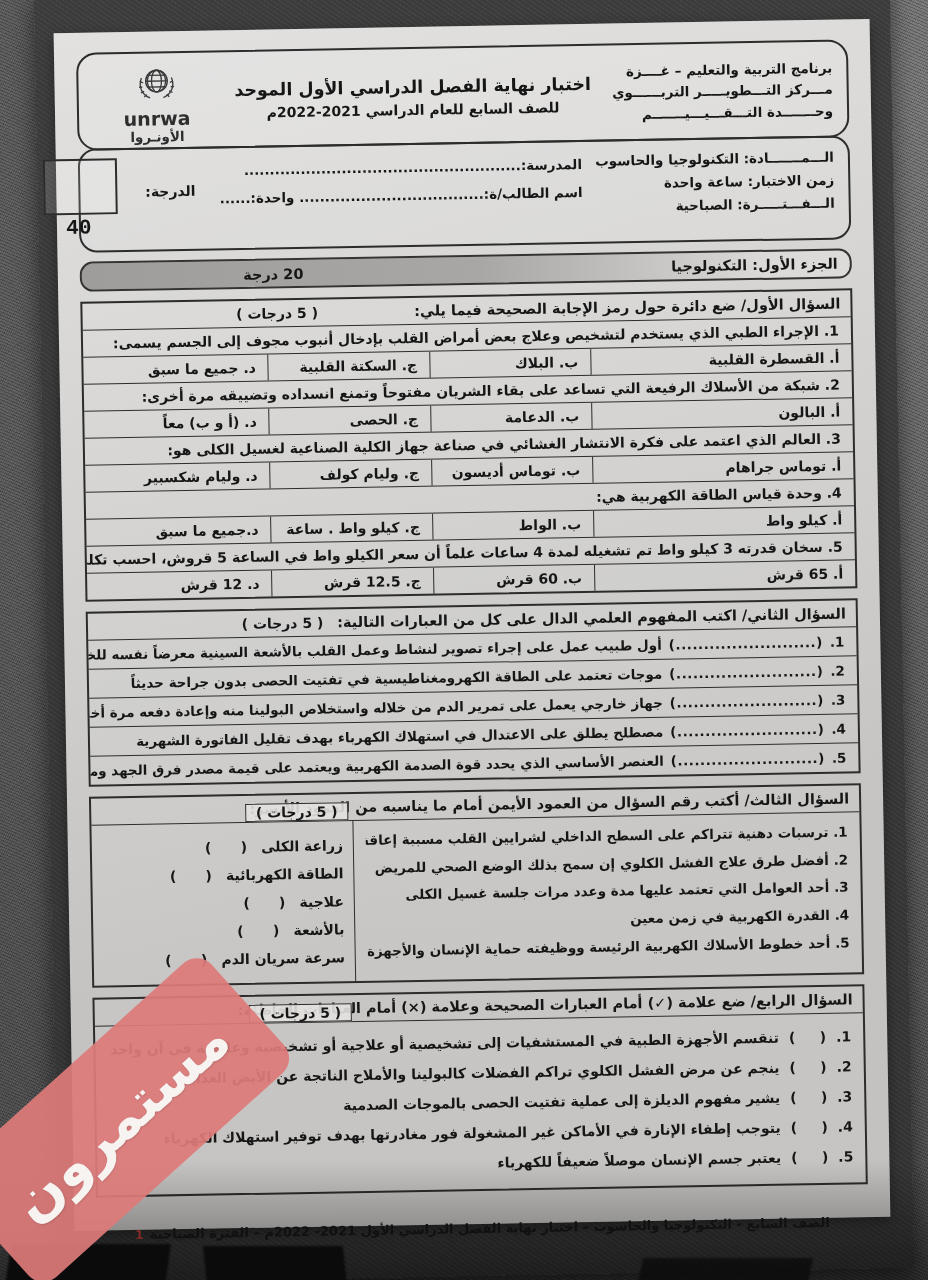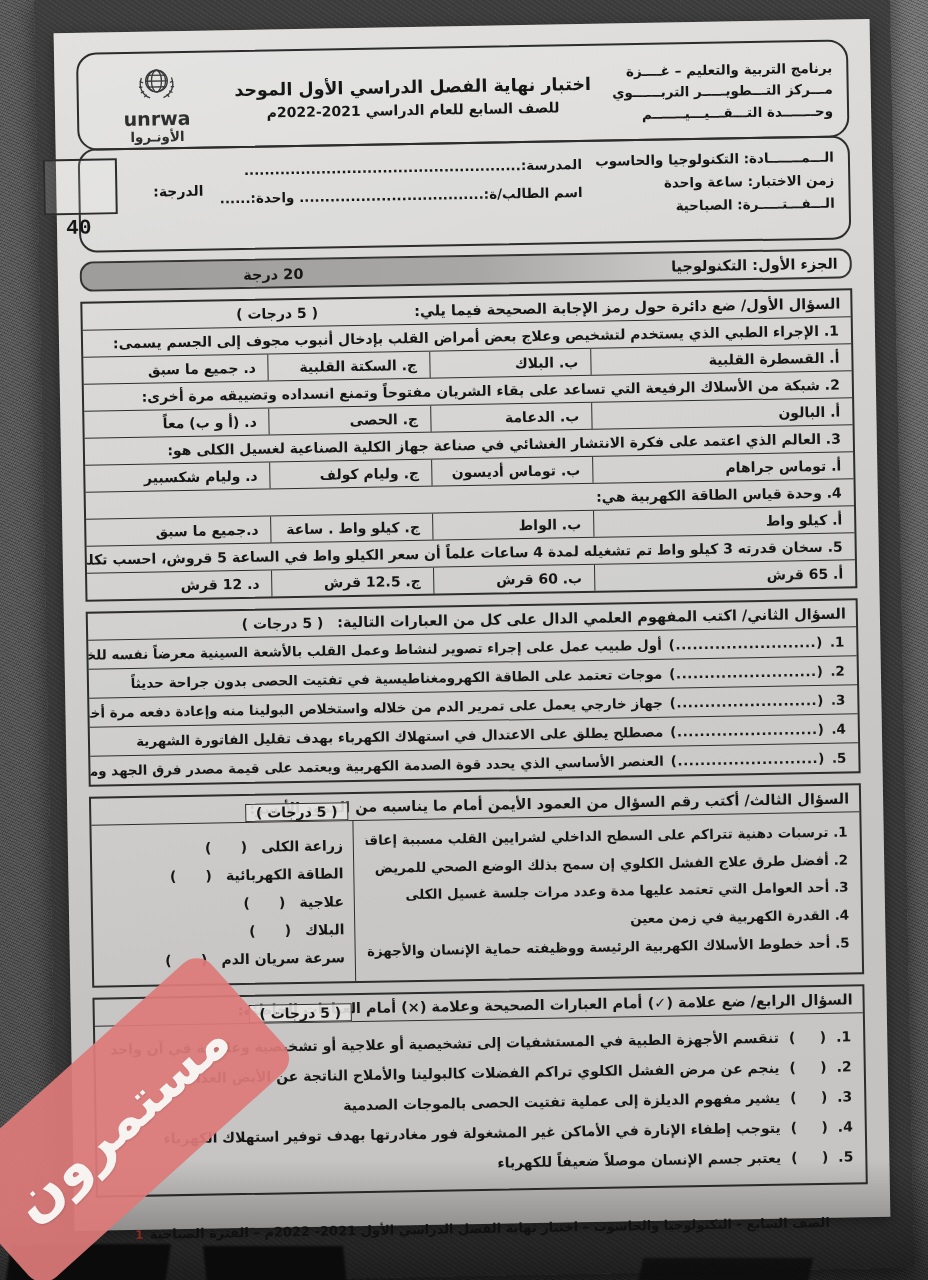--- a/index.html
+++ b/index.html
@@ -54,21 +54,21 @@
   .logo{display:flex;flex-direction:column;align-items:center;line-height:1.05;color:#2e2e2e;}
   .logo svg{width:50px;height:50px;}
   .logo-latin{font-size:19px;letter-spacing:0px;direction:ltr;}
   .logo-ar{font-size:13.5px;}
   .meta-line{font-size:13.5px;line-height:1.7;white-space:nowrap;}
   .fill-wrap{padding-right:14px;font-size:13.5px;line-height:2.1;}
   .fill-line{white-space:nowrap;overflow:hidden;}
   .dots{letter-spacing:1px;}
   .score{position:relative;height:84px;}
   .score-box{position:absolute;left:4px;top:0;width:74px;height:56px;border:2px solid #2c2c2c;background:rgba(255,255,255,.15);}
-  .score-label{position:absolute;right:16px;top:26px;font-size:14px;}
+  .score-label{position:absolute;right:24px;top:26px;font-size:14px;}
   .score-num{position:absolute;left:26px;top:58px;font-size:21px;font-family:Liberation Mono, monospace;}
   
   .part-banner{position:relative;margin-top:9px;border:2px solid #333;border-radius:13px;
     height:30px;line-height:26px;padding:0 12px;font-size:14.5px;
     background:linear-gradient(to right,#9e9d9b,#a8a7a5 52%,#c6c5c3 74%,#dcdbd9 90%);}
   .part-points{position:absolute;left:21%;top:1px;}
   
   .sec{border:2px solid #2c2c2c;margin-top:10px;background:rgba(255,255,255,.06);}
   .q-header{position:relative;padding:5px 10px;font-size:14.5px;}
   .marks{position:absolute;left:20%;top:5px;font-size:14px;white-space:nowrap;}
@@ -261,21 +261,21 @@
         </div>
         <div class="match">
           <span class="lbl">الطاقة الكهربائية</span>
           <span class="par">(&nbsp;&nbsp;&nbsp;&nbsp;&nbsp;&nbsp;)</span>
         </div>
         <div class="match">
           <span class="lbl">علاجية</span>
           <span class="par">(&nbsp;&nbsp;&nbsp;&nbsp;&nbsp;&nbsp;)</span>
         </div>
         <div class="match">
-          <span class="lbl">البلاك</span>
+          <span class="lbl">بالأشعة</span>
           <span class="par">(&nbsp;&nbsp;&nbsp;&nbsp;&nbsp;&nbsp;)</span>
         </div>
         <div class="match">
           <span class="lbl">سرعة سريان الدم</span>
           <span class="par">(&nbsp;&nbsp;&nbsp;&nbsp;&nbsp;&nbsp;)</span>
         </div>
       </div>
     </div>
   </div>
 

